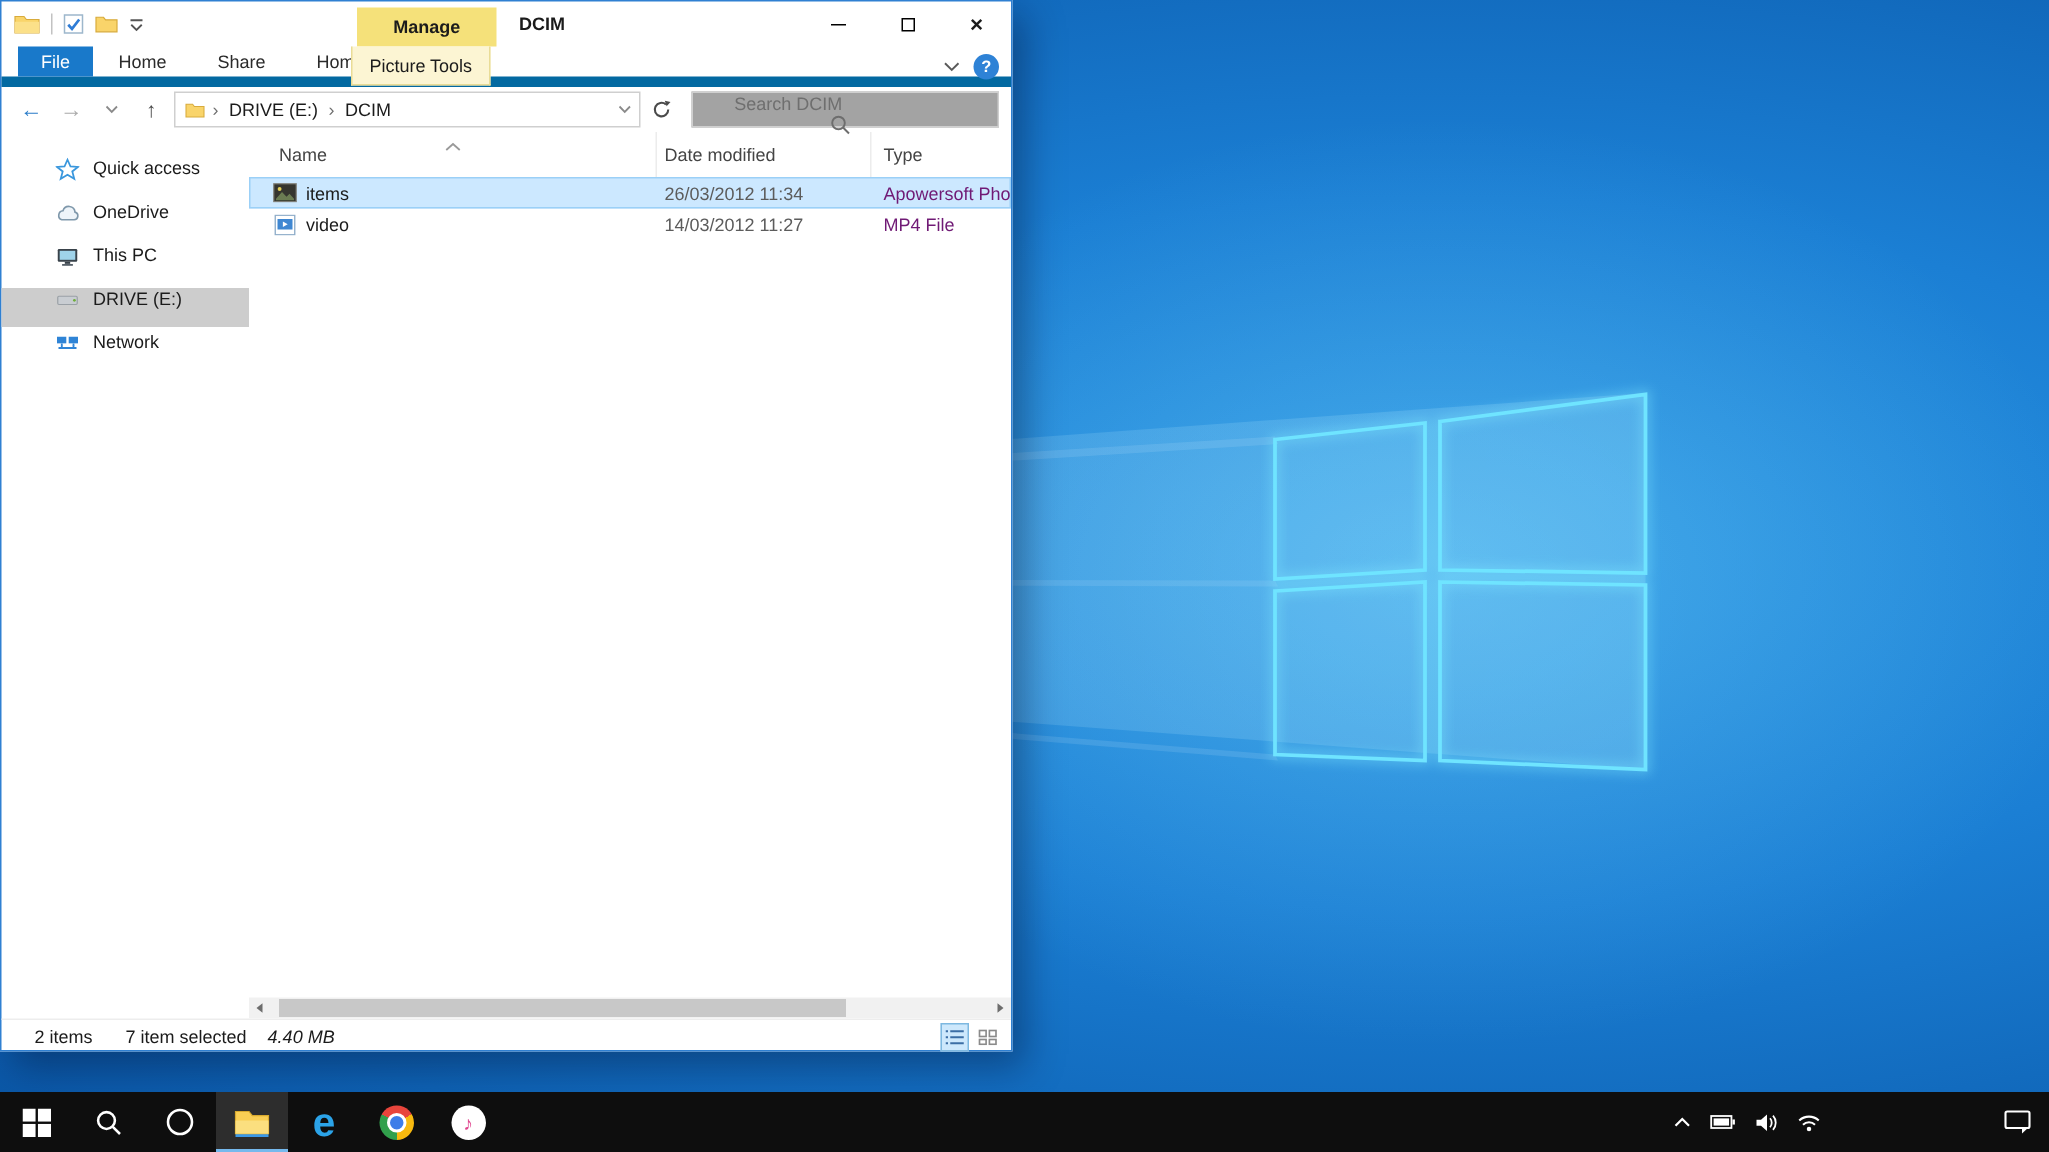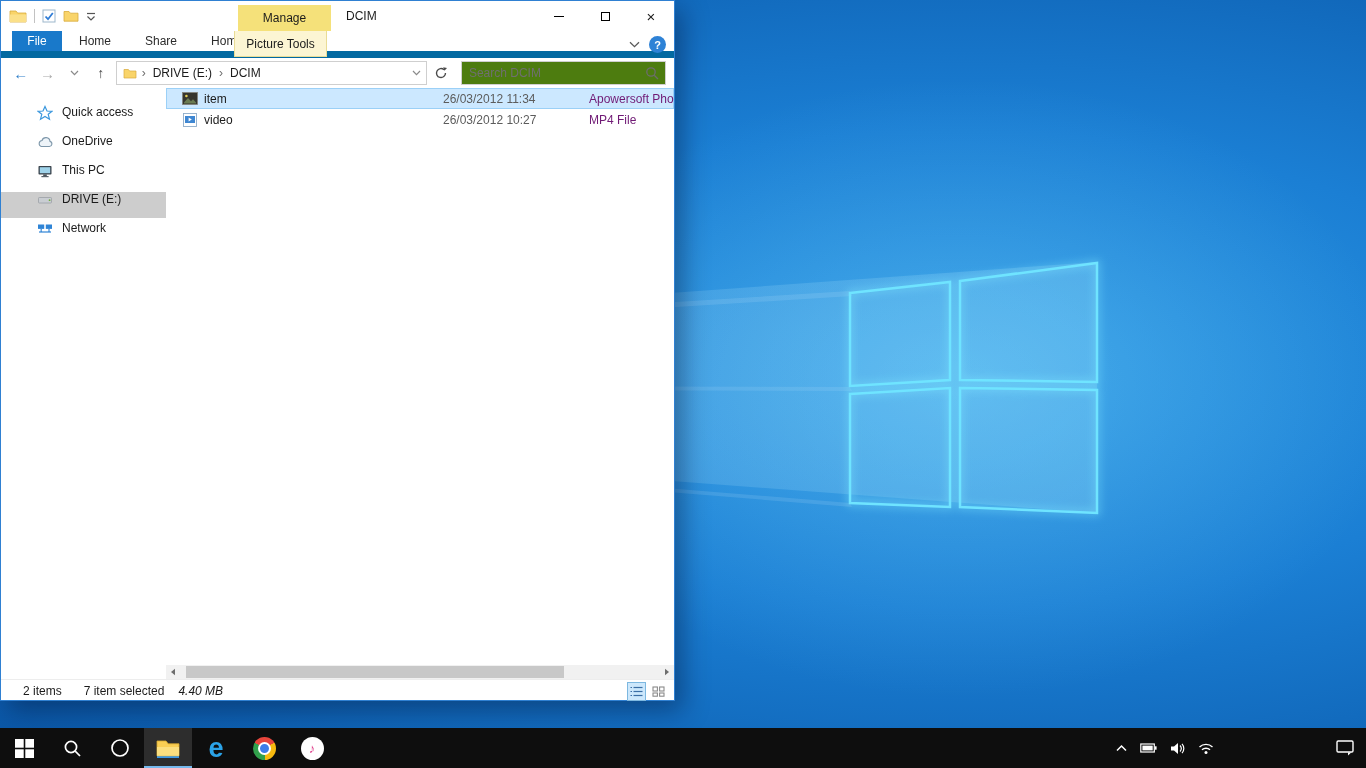--- a/index.html
+++ b/index.html
@@ -8,21 +8,21 @@
   
   .desktop { position:absolute; inset:0;
     background: radial-gradient(ellipse at 70% 48%, #2f9ae4 0%, #1b7fd4 42%, #0e62b4 80%, #0a55a4 100%); }
   .desktop svg { position:absolute; inset:0; }
 
   
   .explorer { position:absolute; left:0; top:0; width:675px; height:701px; background:#fff;
     border:1px solid #2f80d2; box-shadow:8px 10px 24px rgba(0,10,40,.38); z-index:10;
     font-size:12px; color:#1b1b1b; }
 
-  .titlebar { position:relative; height:30px; }
+  .titlebar { position:relative; height:30px;font-weight:bold; }
   .qat { position:absolute; left:8px; top:0; height:30px; display:flex; align-items:center; gap:7px; }
   .qat-divider { width:1px; height:14px; background:#c2c2c2; }
   .manage-tab { position:absolute; left:237px; top:4px; width:93px; height:26px; background:#f5e17a;
     display:flex; align-items:center; justify-content:center; }
   .window-title { position:absolute; left:345px; top:0; line-height:30px; }
   .win-controls { position:absolute; right:0; top:0; display:flex; }
   .win-btn { width:46px; height:30px; display:flex; align-items:center; justify-content:center; }
   .min-glyph { width:10px; height:1px; background:#000; }
   .max-glyph { width:9px; height:9px; border:1px solid #000; }
   .close-glyph { font-size:15px; line-height:1; }
@@ -41,21 +41,21 @@
   .nav-back { color:#2d7ec9; }
   .nav-fwd { color:#aaaaaa; }
   .nav-up { color:#474747; font-size:14px; }
   .addr-box { width:316px; height:24px; border:1px solid #cfcfcf; display:flex; align-items:center; background:#fff; }
   .addr-folder { margin:0 3px 0 6px; display:flex; }
   .crumb-sep { color:#6e6e6e; padding:0 2px; }
   .crumb { padding:0 5px; white-space:nowrap; }
   .addr-spacer { flex:1; }
   .addr-drop { width:20px; height:22px; display:flex; align-items:center; justify-content:center; }
   .refresh-btn { width:22px; height:24px; display:flex; align-items:center; justify-content:center; }
-  .search-box { width:208px; height:24px; border:1px solid #cfcfcf; display:flex; align-items:center; margin-left:6px; background:#4d7c0f; }
+  .search-box { width:208px; height:24px; border:1px solid #cfcfcf; display:flex; align-items:center; margin-left:6px; background:#a3a3a3;flex-direction:column; }
   .search-box input { border:none; outline:none; flex:1; min-width:0; font:12px "Liberation Sans",sans-serif; color:#1b1b1b; padding-left:7px; background:transparent; }
   input::placeholder { color:#6f6f6f; }
   .search-icon { margin-right:6px; display:flex; }
 
   .ewin-body { display:flex; height:591px; }
   .sidebar { width:165px; padding-top:14px; flex:none; }
   .side-item { height:26px; margin:3px 0; display:flex; padding-left:36px; gap:9px; }
   .side-item.selected { background:#cdcdcd; }
   .side-icon { width:16px; height:16px; flex:none; display:flex; }
 
@@ -289,48 +289,64 @@
               <line x1="2" y1="11" x2="14" y2="11" stroke="#2f84d6" stroke-width="1.2"></line>
               <line x1="4.2" y1="11" x2="4.2" y2="9.4" stroke="#2f84d6" stroke-width="1.2"></line>
               <line x1="12" y1="11" x2="12" y2="9.4" stroke="#2f84d6" stroke-width="1.2"></line>
             </svg>
         </span>
         <span>Network</span>
       </div>
     </div>
 
     <div class="filepane">
+      <div class="col-headers">
+        <div class="colh col-name">
+          <span class="sort-caret">
+            <svg width="11" height="6" viewBox="0 0 11 6">
+                <polyline points="1,5 5.5,1 10,5" fill="none" stroke="#9a9a9a" stroke-width="1.2"></polyline>
+              </svg>
+          </span>
+          <span>Name</span>
+        </div>
+        <div class="colh col-date">
+          <span>Date modified</span>
+        </div>
+        <div class="colh col-type">
+          <span>Type</span>
+        </div>
+      </div>
 
       <div class="file-row selected">
         <div class="cell-name">
           <span style="display:flex">
             <svg width="16" height="13" viewBox="0 0 16 13">
                 <rect x="0.5" y="0.5" width="15" height="12" fill="#35352f" stroke="#83837d" stroke-width="0.8"></rect>
                 <circle cx="4.4" cy="4" r="1.3" fill="#e3cf54"></circle>
                 <polygon points="2,10.5 6,6 9,9.2 11,7.2 14,10.5 14,11.5 2,11.5" fill="#6a7b52"></polygon>
               </svg>
           </span>
-          <span>item</span>
+          <span>items</span>
         </div>
         <div class="cell-date">26/03/2012 11:34</div>
         <div class="cell-type">Apowersoft Pho</div>
       </div>
 
       <div class="file-row">
         <div class="cell-name">
           <span style="display:flex">
             <svg width="16" height="14" viewBox="0 0 16 14">
                 <rect x="1.5" y="0.5" width="13" height="13" fill="#fff" stroke="#8fadc9" stroke-width="0.9"></rect>
                 <rect x="3" y="3" width="10" height="7" fill="#3f87d2"></rect>
                 <polygon points="6.6,4.6 9.8,6.5 6.6,8.4" fill="#fff"></polygon>
               </svg>
           </span>
           <span>video</span>
         </div>
-        <div class="cell-date">26/03/2012 10:27</div>
+        <div class="cell-date">14/03/2012 11:27</div>
         <div class="cell-type">MP4 File</div>
       </div>
 
       <div class="hscroll">
         <div class="hs-arrow">
           <svg width="6" height="8" viewBox="0 0 6 8">
               <polygon points="5,0.8 1,4 5,7.2" fill="#6d6d6d"></polygon>
             </svg>
         </div>
         <div class="hs-track">

